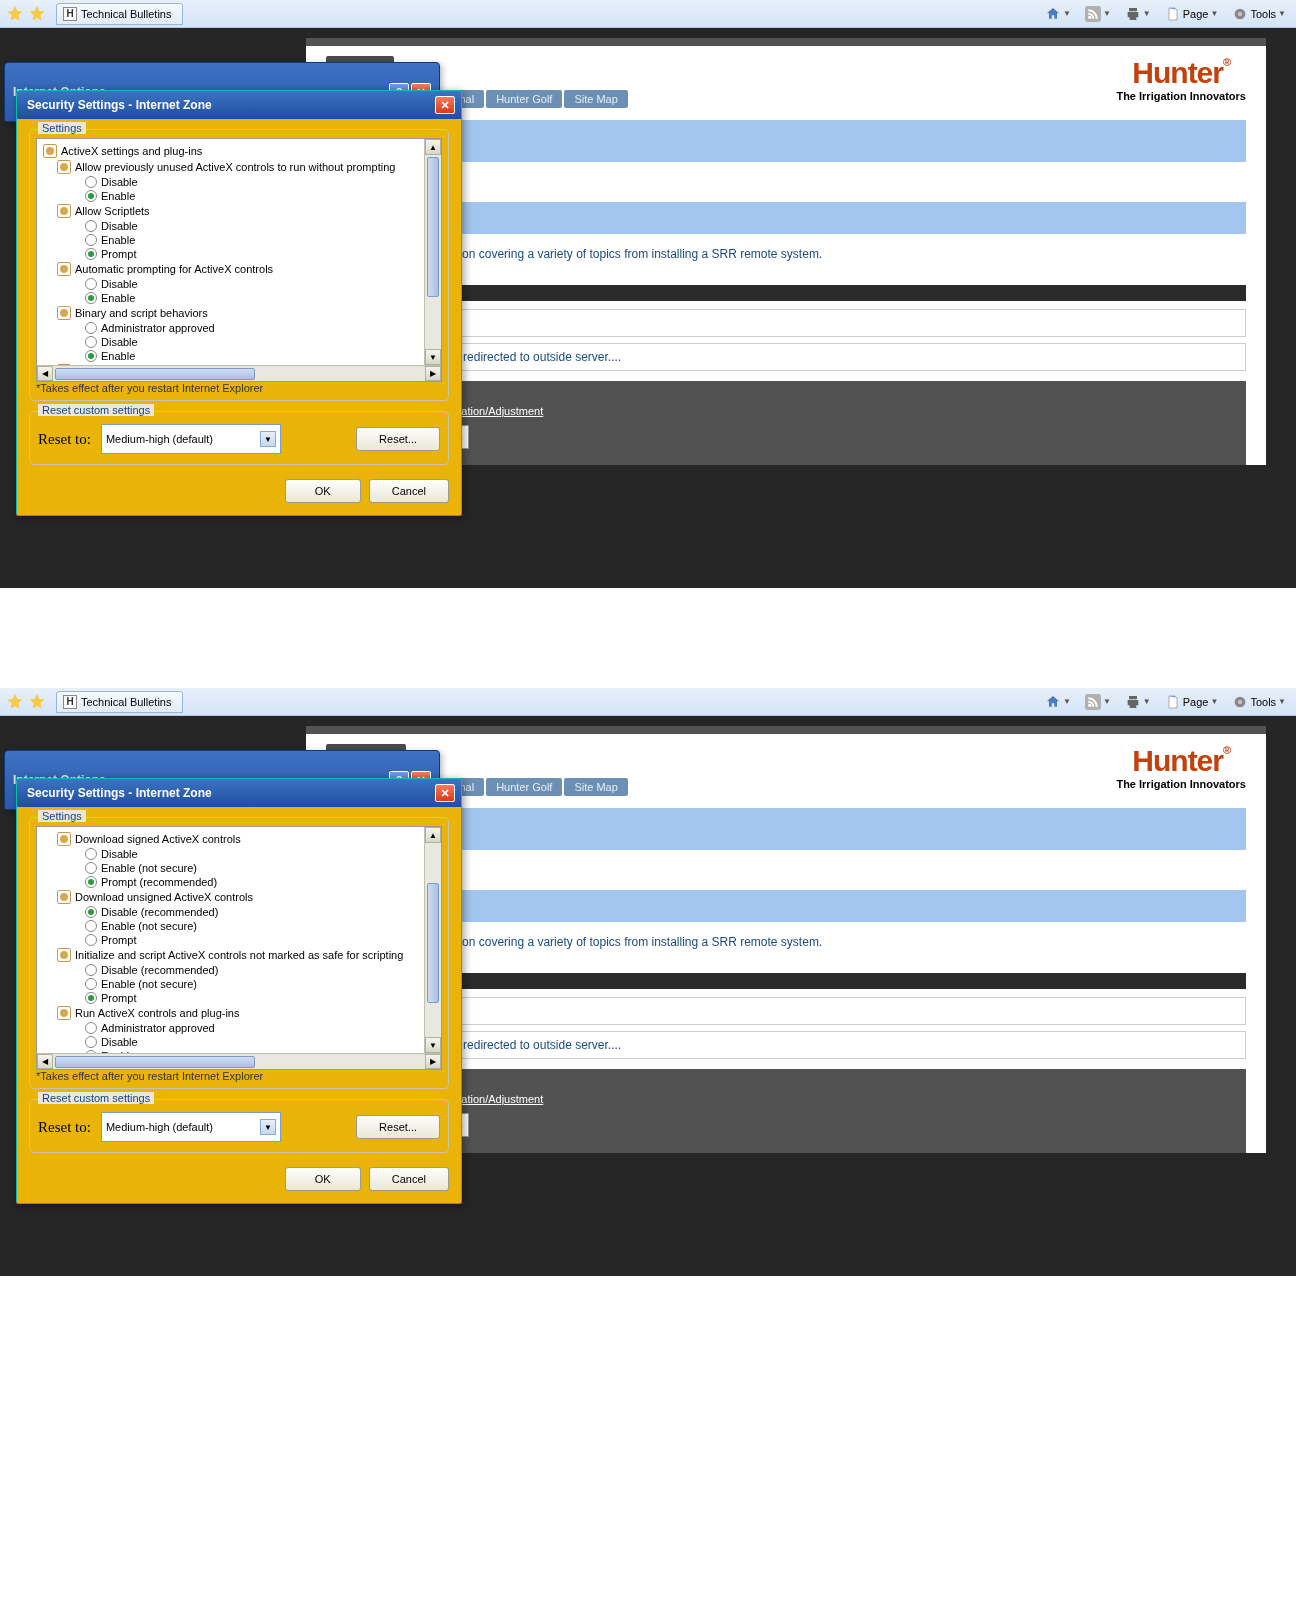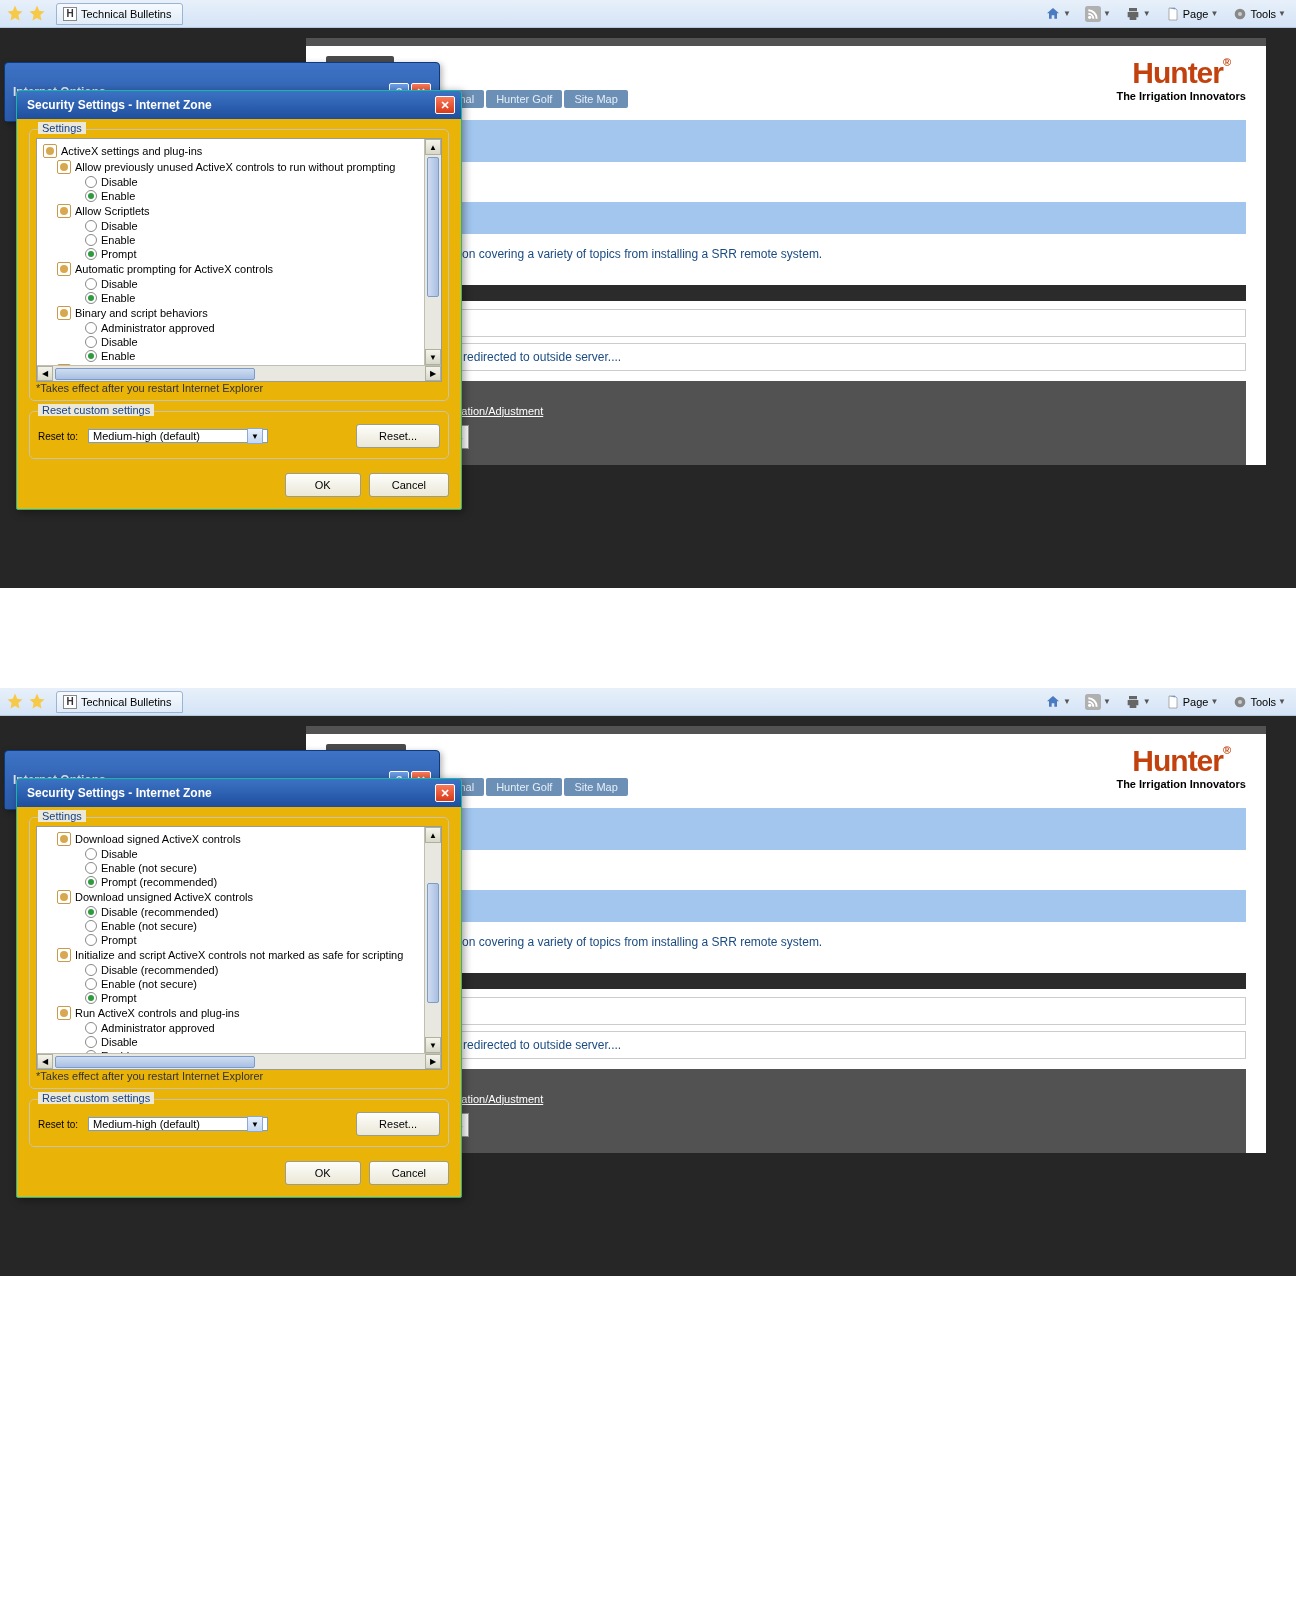--- a/index.html
+++ b/index.html
@@ -71,22 +71,22 @@
   .tree-content { padding-right: 20px; }
   .tree-group { display: flex; align-items: center; gap: 4px; padding: 1px 0; }
   .tree-group-icon { width: 14px; height: 14px; background: #fff; border: 1px solid #c89a4a; border-radius: 2px; display: flex; align-items: center; justify-content: center; }
   .gear-mini { width: 8px; height: 8px; background: #d8a850; border-radius: 50%; }
   .tree-radio-row { display: flex; align-items: center; gap: 4px; padding: 1px 0 1px 28px; }
   .radio-circle { width: 12px; height: 12px; border: 1px solid #888; border-radius: 50%; background: #fff; display: flex; align-items: center; justify-content: center; flex-shrink: 0; }
   .radio-circle.checked::after { content: ''; width: 6px; height: 6px; background: #2e9c3e; border-radius: 50%; }
   .tree-sub { padding-left: 14px; }
   .note-text { font-size: 11px; color: #333; }
   .reset-row { display: flex; align-items: center; gap: 10px; padding: 4px 2px; }
-  .reset-label { font-size: 10px; }
-  .reset-select { flex: 0 0 180px; height: 14px; border: 1px solid #7a9cc8; background: #fff; font-size: 11px; padding: 2px 4px; display: flex; align-items: center; justify-content: space-between; }
+  .reset-label { font-size: 15px; font-family: Liberation Serif, serif; }
+  .reset-select { flex: 0 0 180px; height: 30px; border: 1px solid #7a9cc8; background: #fff; font-size: 11px; padding: 2px 4px; display: flex; align-items: center; justify-content: space-between; }
   .select-arrow-box { width: 16px; height: 16px; background: linear-gradient(#e8f0fc,#c4d8f0); border: 1px solid #8aaad4; display: flex; align-items: center; justify-content: center; font-size: 8px; }
   .win-button { min-width: 76px; height: 24px; background: linear-gradient(#fdfdfb,#ebe8d7); border: 1px solid #9c9c8c; border-radius: 3px; font-size: 11px; cursor: pointer; padding: 0 22px; }
   .button-row { display: flex; justify-content: flex-end; gap: 8px; margin-top: 14px; }
   
   .screenshot-gap { height: 100px; background: #fff; }
 </style>
 </head>
 <body>
 
 <div class="viewport" id="root">

